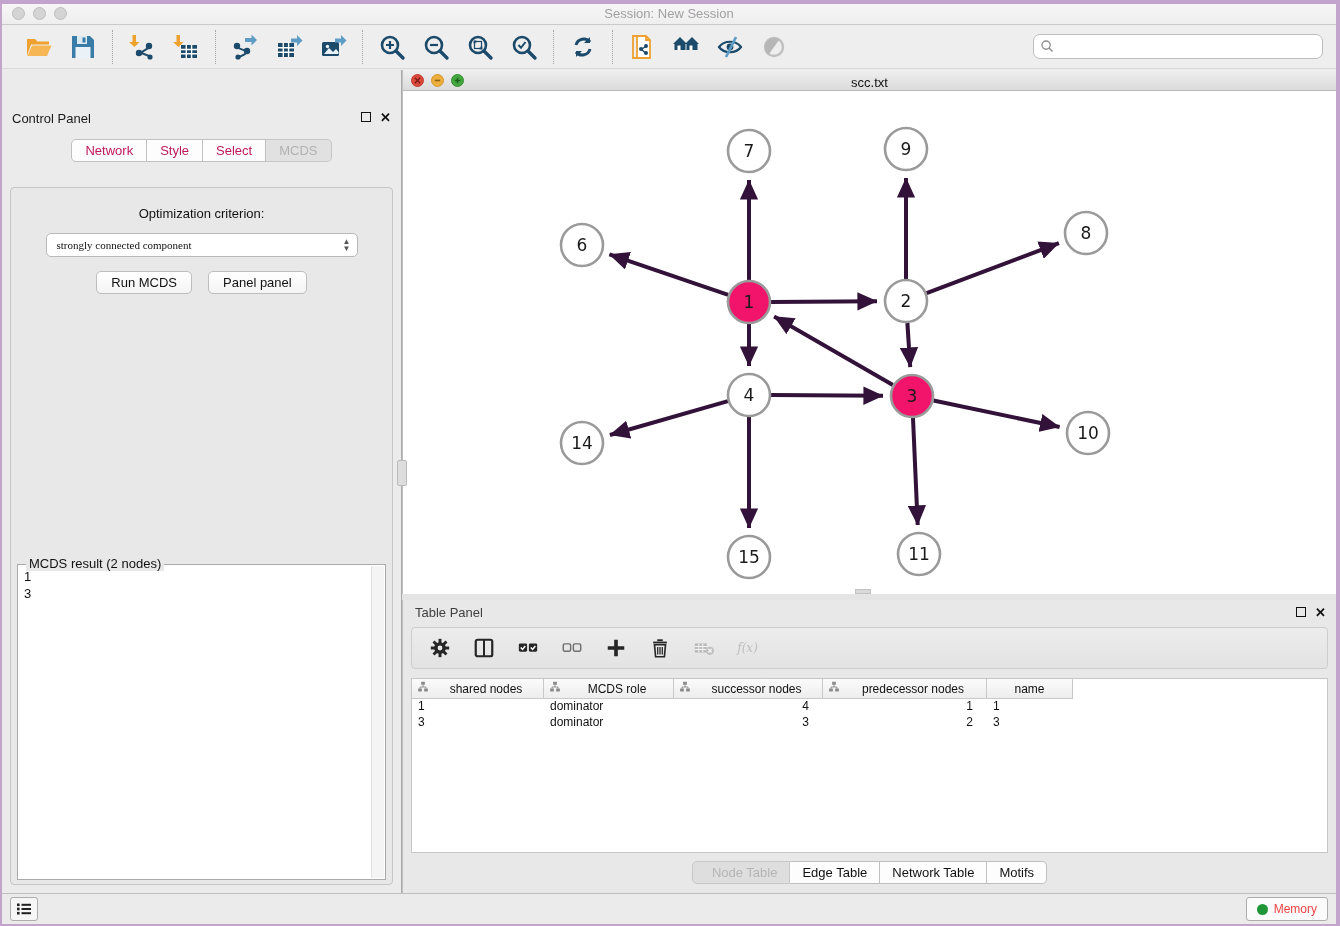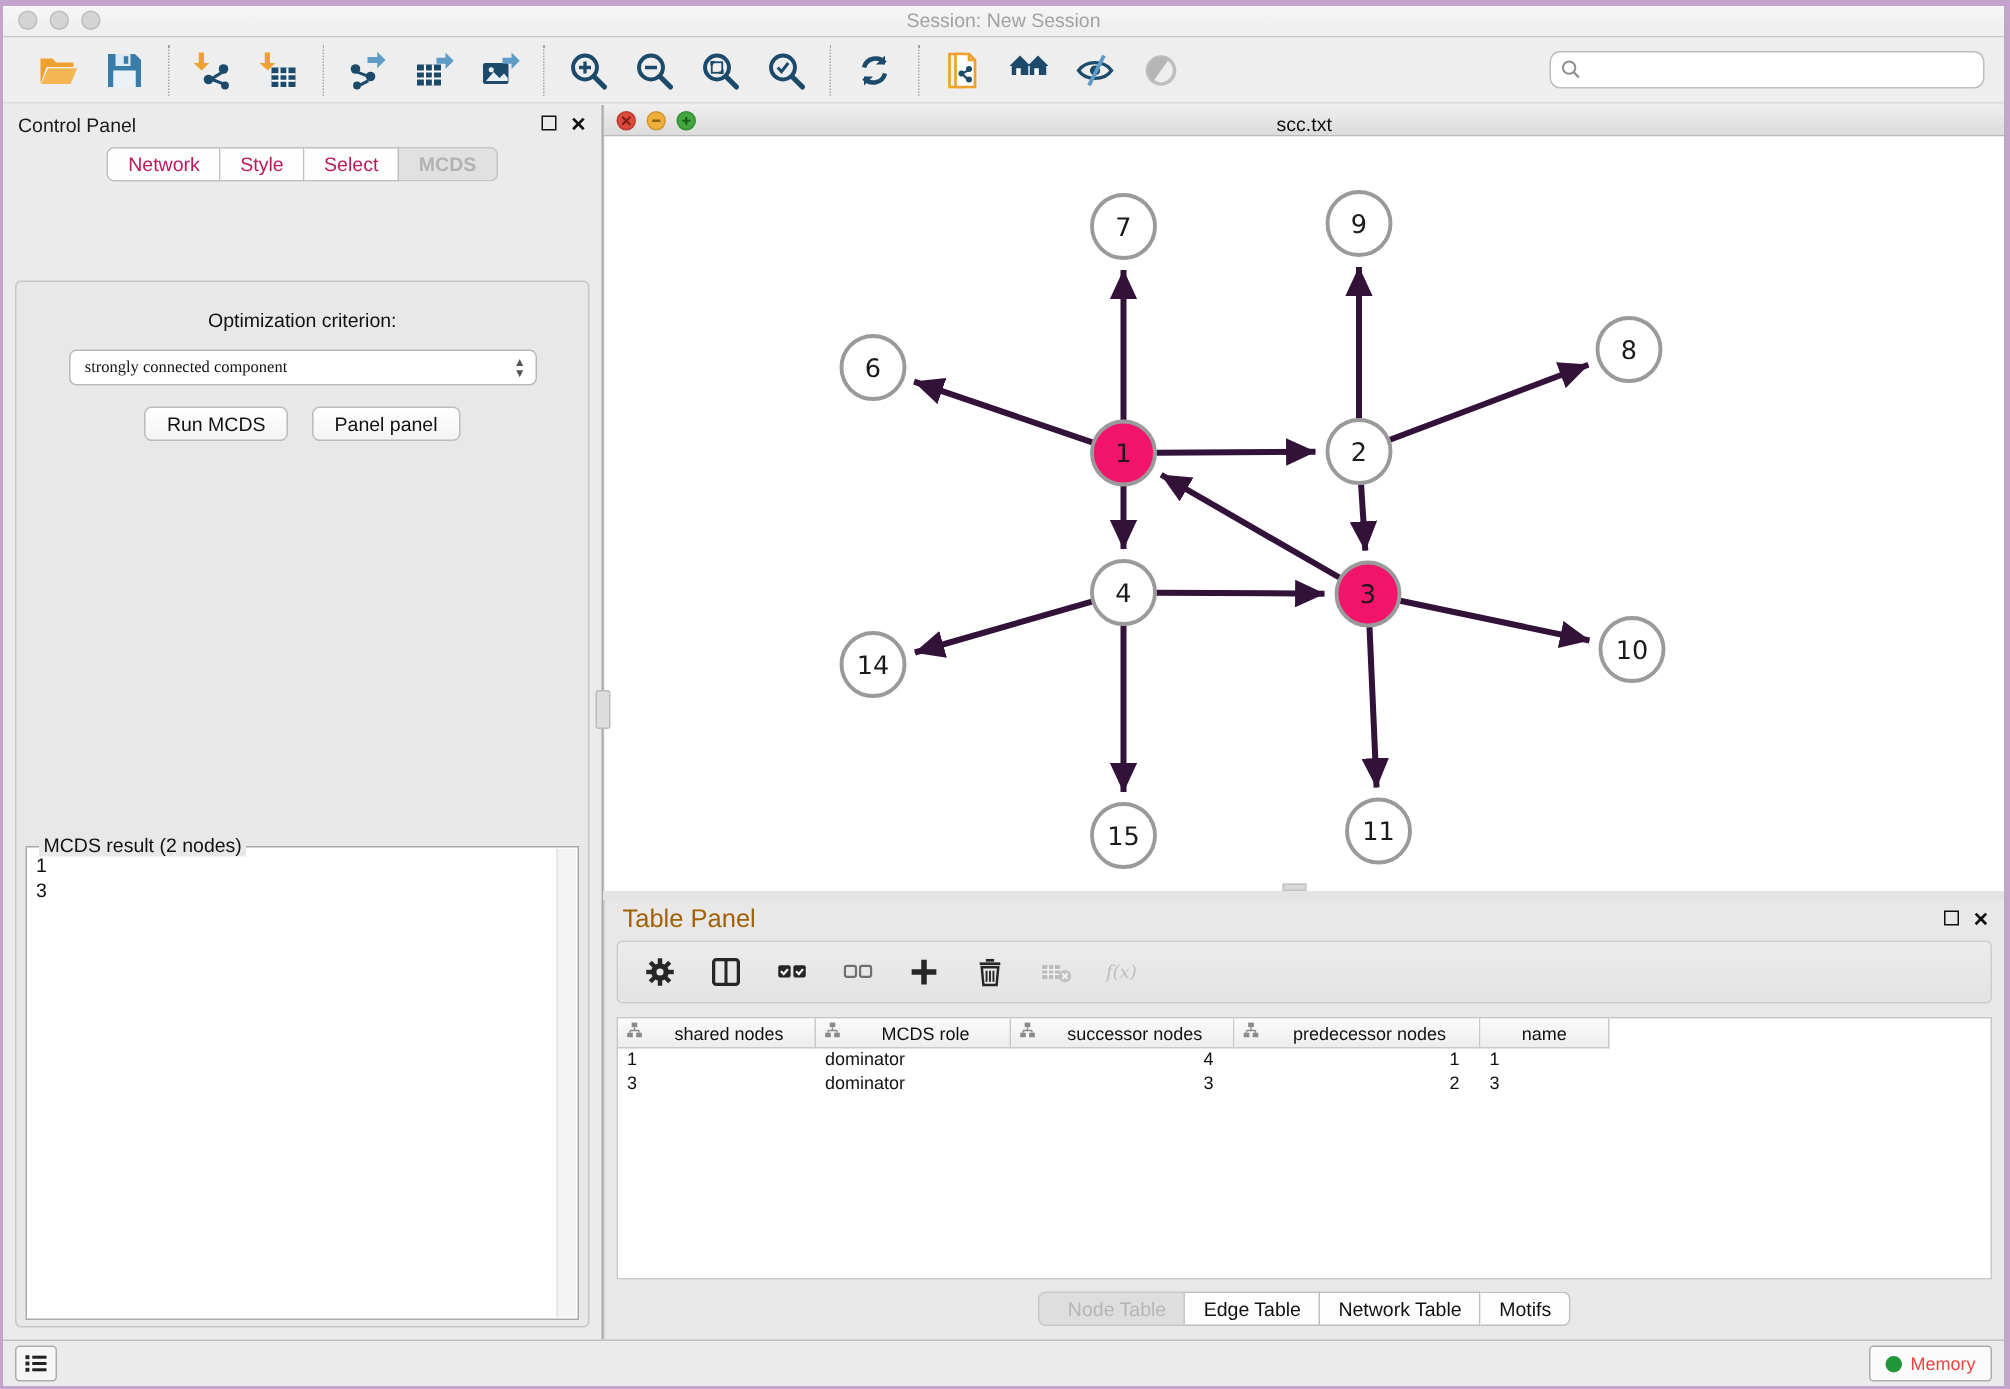--- a/index.html
+++ b/index.html
@@ -27,31 +27,31 @@
                  border:1px solid #BDBDBD; border-radius:7px; display:flex; align-items:center; padding-left:6px; }
   .search-wrap svg { width:15px; height:15px; }
   .search-input { border:none; outline:none; flex:1; height:20px; font-size:13px; background:transparent; }
 
   
   .main { position:absolute; top:66px; left:0; right:0; bottom:31px; display:flex; }
   .control-panel { width:400px; background:#ECEBEC; border-right:1px solid #ABABAB; position:relative; }
   .right-area { flex:1; position:relative; background:#E4E4E4; display:flex; flex-direction:column; }
 
   
-  .panel-head { height:26px; display:flex; align-items:center; padding:0 10px; }
+  .panel-head { height:26px; display:flex; padding:0 10px;margin-top:41px; }
   .panel-head .ph-title { font-size:13px; color:#1A1A1A; }
   .ph-btns { margin-left:auto; display:flex; gap:9px; }
   .ph-btn { font-size:13px; color:#111; cursor:pointer; line-height:14px; }
   .float-glyph { display:inline-block; width:10px; height:10px; border:1.5px solid #111; }
 
   .cp-tabs { display:flex; justify-content:center; margin-top:2px; position:relative; z-index:2; }
   .cp-tab { font-size:13px; padding:3px 13px; background:#FDFDFD; border:1px solid #BFBFBF; border-left-width:0;
             color:#be185d; cursor:pointer; }
   .cp-tab:first-child { border-left-width:1px; border-radius:5px 0 0 5px; }
-  .cp-tab:last-child { border-radius:0 5px 5px 0;font-weight:bold; }
+  .cp-tab:last-child { border-radius:0 5px 5px 0; }
   .cp-tab.selected { background:#E2E1E2; color:#B2B2B2; border-color:#C6C6C6; }
 
   .cp-body { position:absolute; top:117px; bottom:8px; left:8px; right:8px; background:#E9E8E9;
              border:1px solid #C6C6C6; border-radius:4px; padding-top:18px; }
   .opt-label { text-align:center; font-size:13px; color:#111; margin-bottom:12px; }
   .criterion-select { width:312px; height:24px; margin:0 auto 14px; background:#FFF; border:1px solid #B9B9B9;
                       border-radius:5px; display:flex; align-items:center; padding:0 6px 0 10px; cursor:pointer; }
   .criterion-select .sel-text { font-size:11px; color:#111; flex:1;font-family:Liberation Serif, serif; }
   .stepper { display:flex; flex-direction:column; gap:1px; align-items:center; }
   .stepper span { font-size:8px; line-height:6px; color:#555; }
@@ -77,21 +77,21 @@
   .tf.green { background:#44A63F; border:1px solid #2F8F2F; }
   .net-title { width:100%; text-align:center; font-size:13px; color:#111; }
   .net-canvas { position:relative; flex:1; background:#FFF; overflow:hidden; }
   .net-canvas svg { position:absolute; inset:0; }
   .resize-nub { position:absolute; left:452px; bottom:0px; width:16px; height:5px; background:#D9D9D9; border:1px solid #C2C2C2; }
   .net-gap { height:6px; background:#E4E4E4; }
 
   
   .table-panel { flex:1; background:#E9E8E9; position:relative; border-left:1px solid #BFBFBF; }
   .tp-head { height:25px; display:flex; align-items:center; padding:0 10px 0 12px; }
-  .tp-title { font-size:17px; color:#a16207; }
+  .tp-title { font-size:13px; color:#404040; }
   .tp-toolbar { margin:2px 8px 0; height:42px; background:linear-gradient(#EDECED,#E4E3E4); border:1px solid #CDCDCD;
                 border-radius:4px; display:flex; align-items:center; gap:20px; padding:0 16px; }
   .tp-toolbar .tb-icon { width:24px; height:24px; }
   .tp-toolbar .tb-icon svg { width:22px; height:22px; }
   .tp-toolbar .tb-icon.fx svg { width:34px; }
 
   .tp-table { position:absolute; top:78px; left:8px; right:8px; bottom:40px; background:#FFF; border:1px solid #C6C6C6; overflow:hidden; }
   .tbl-header { display:flex; height:20px; }
   .th-cell { position:relative; display:flex; align-items:center; background:linear-gradient(#FBFBFB,#EDEDED);
              border-right:1px solid #C9C9C9; border-bottom:1px solid #C9C9C9; font-size:12px; color:#111; cursor:pointer; }

